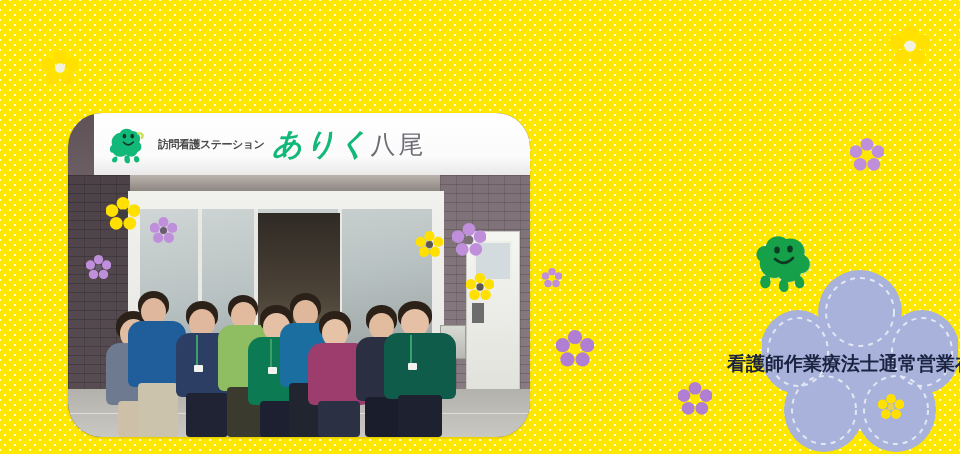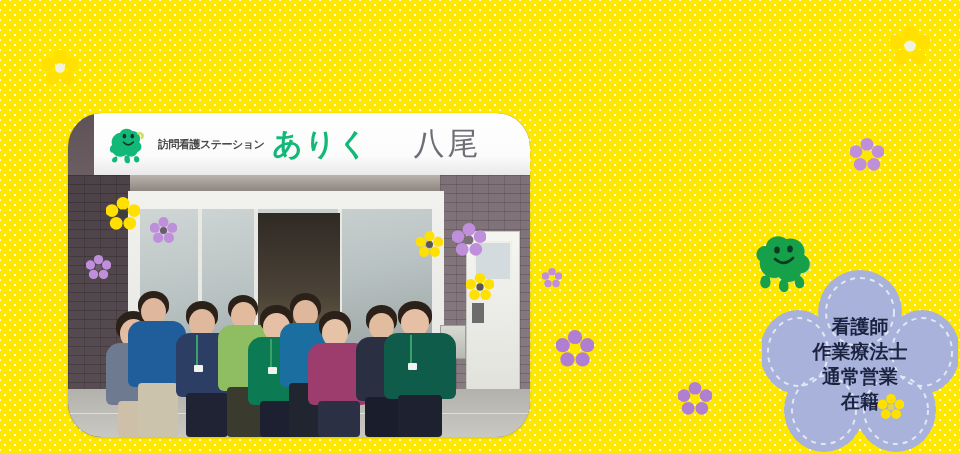--- a/index.html
+++ b/index.html
@@ -84,24 +84,24 @@
     box-sizing: border-box;
     text-align: center;
   }
   #sign-mascot { width: 42px; height: 42px; flex: 0 0 auto; margin-right: 10px; }
   #sign-small-text {
     font-size: 11px; color: #4a4a4a; letter-spacing: -0.5px;
     font-weight: bold; margin-right: 8px; white-space: nowrap;
   }
   #sign-main-text {
     font-size: 30px; color: #12b877; font-weight: bold;
-    letter-spacing: 2px; white-space: nowrap; margin-right: 24px;
+    letter-spacing: 2px; white-space: nowrap; margin-right: 0; font-style: italic;
   }
   #sign-branch-text {
-    font-size: 31px; color: #6d6d75; letter-spacing: 3px; white-space: nowrap; margin-left: 19px;
+    font-size: 25px; color: #6d6d75; letter-spacing: 3px; white-space: nowrap;
   }
 
   
   #photo-wall-top {
     left: 0; top: 0; width: 462px; height: 66px;
     background: linear-gradient(#5e5258, #6b5f63);
   }
   #photo-wall-left-brick {
     left: 0; top: 62px; width: 62px; height: 262px;
     background:
@@ -241,21 +241,21 @@
     left: 762px;
     top: 268px;
     width: 196px;
     height: 186px;
     z-index: 3;
   }
   #roles-flower svg { position: absolute; left: 0; top: 0; }
   #roles-flower-text {
     position: absolute;
     left: 0; top: 0; width: 196px; height: 186px;
-    display: flex; flex-direction: column;
+    display: flex; 
     align-items: center; justify-content: center;
     padding-top: 6px;
     box-sizing: border-box;
   }
   #roles-flower-text .line {
     font-size: 19px;
     font-weight: bold;
     color: #1b2340;
     line-height: 1.32;
     white-space: nowrap;

